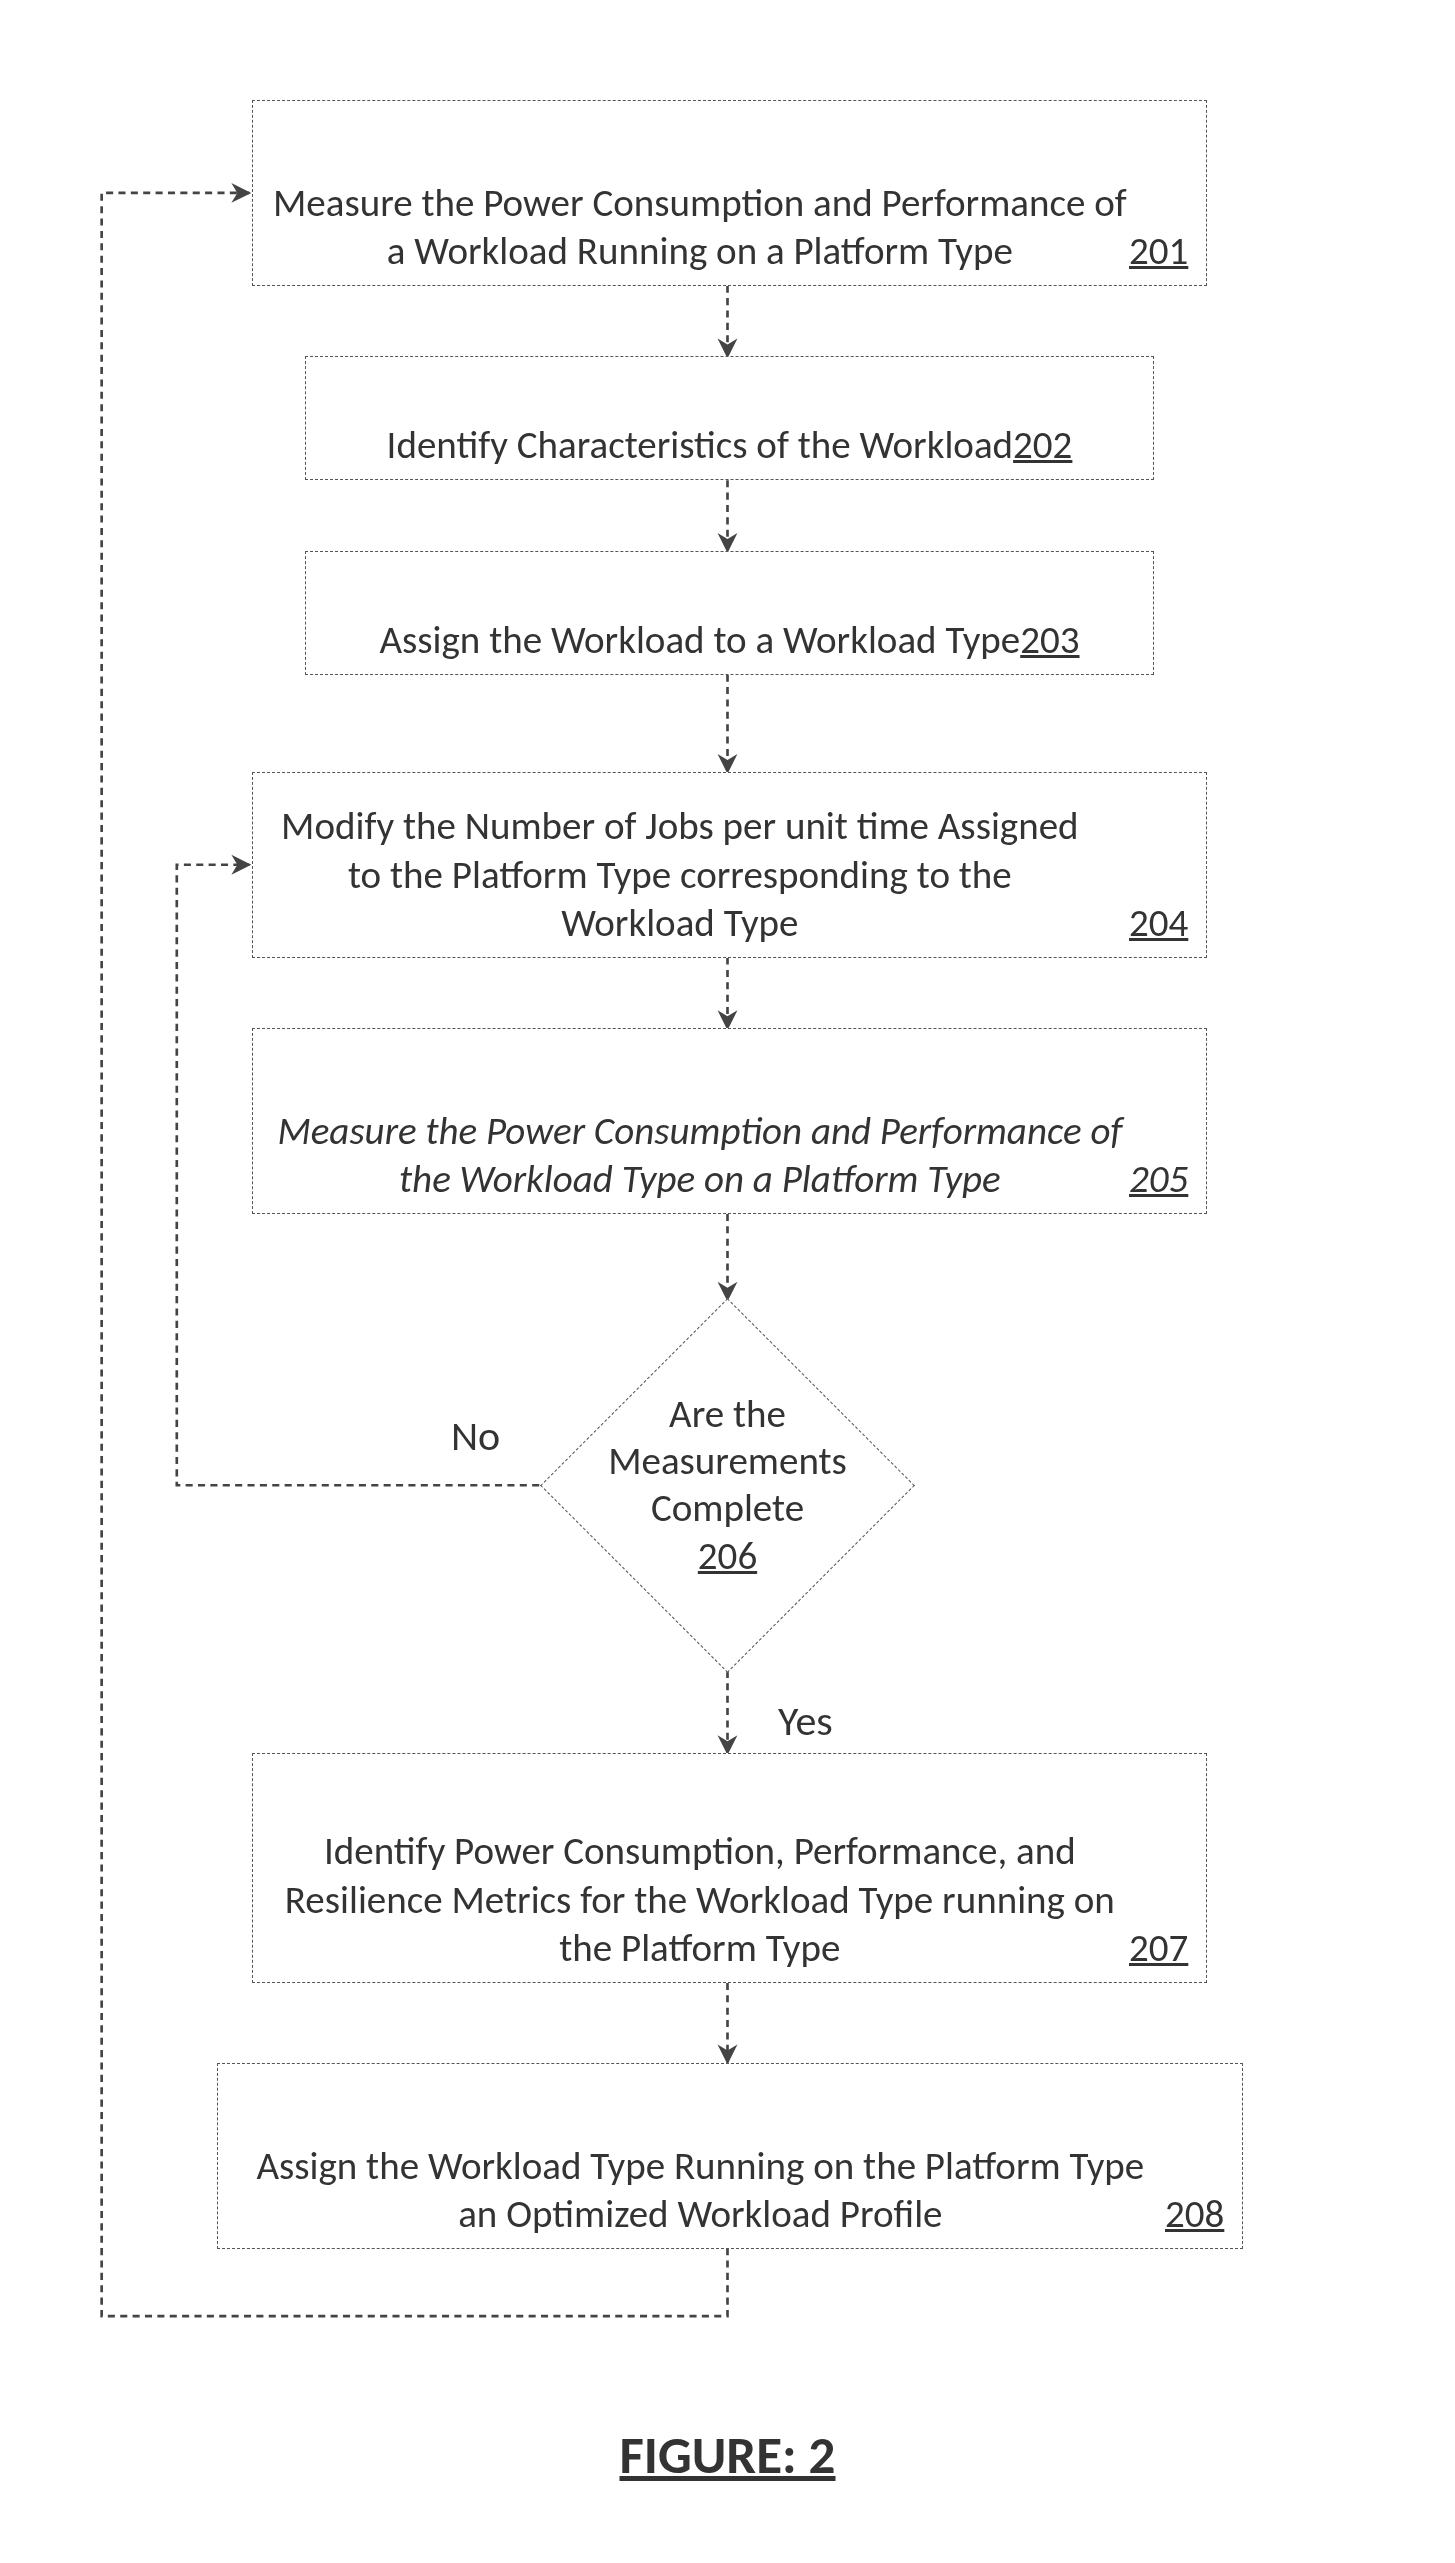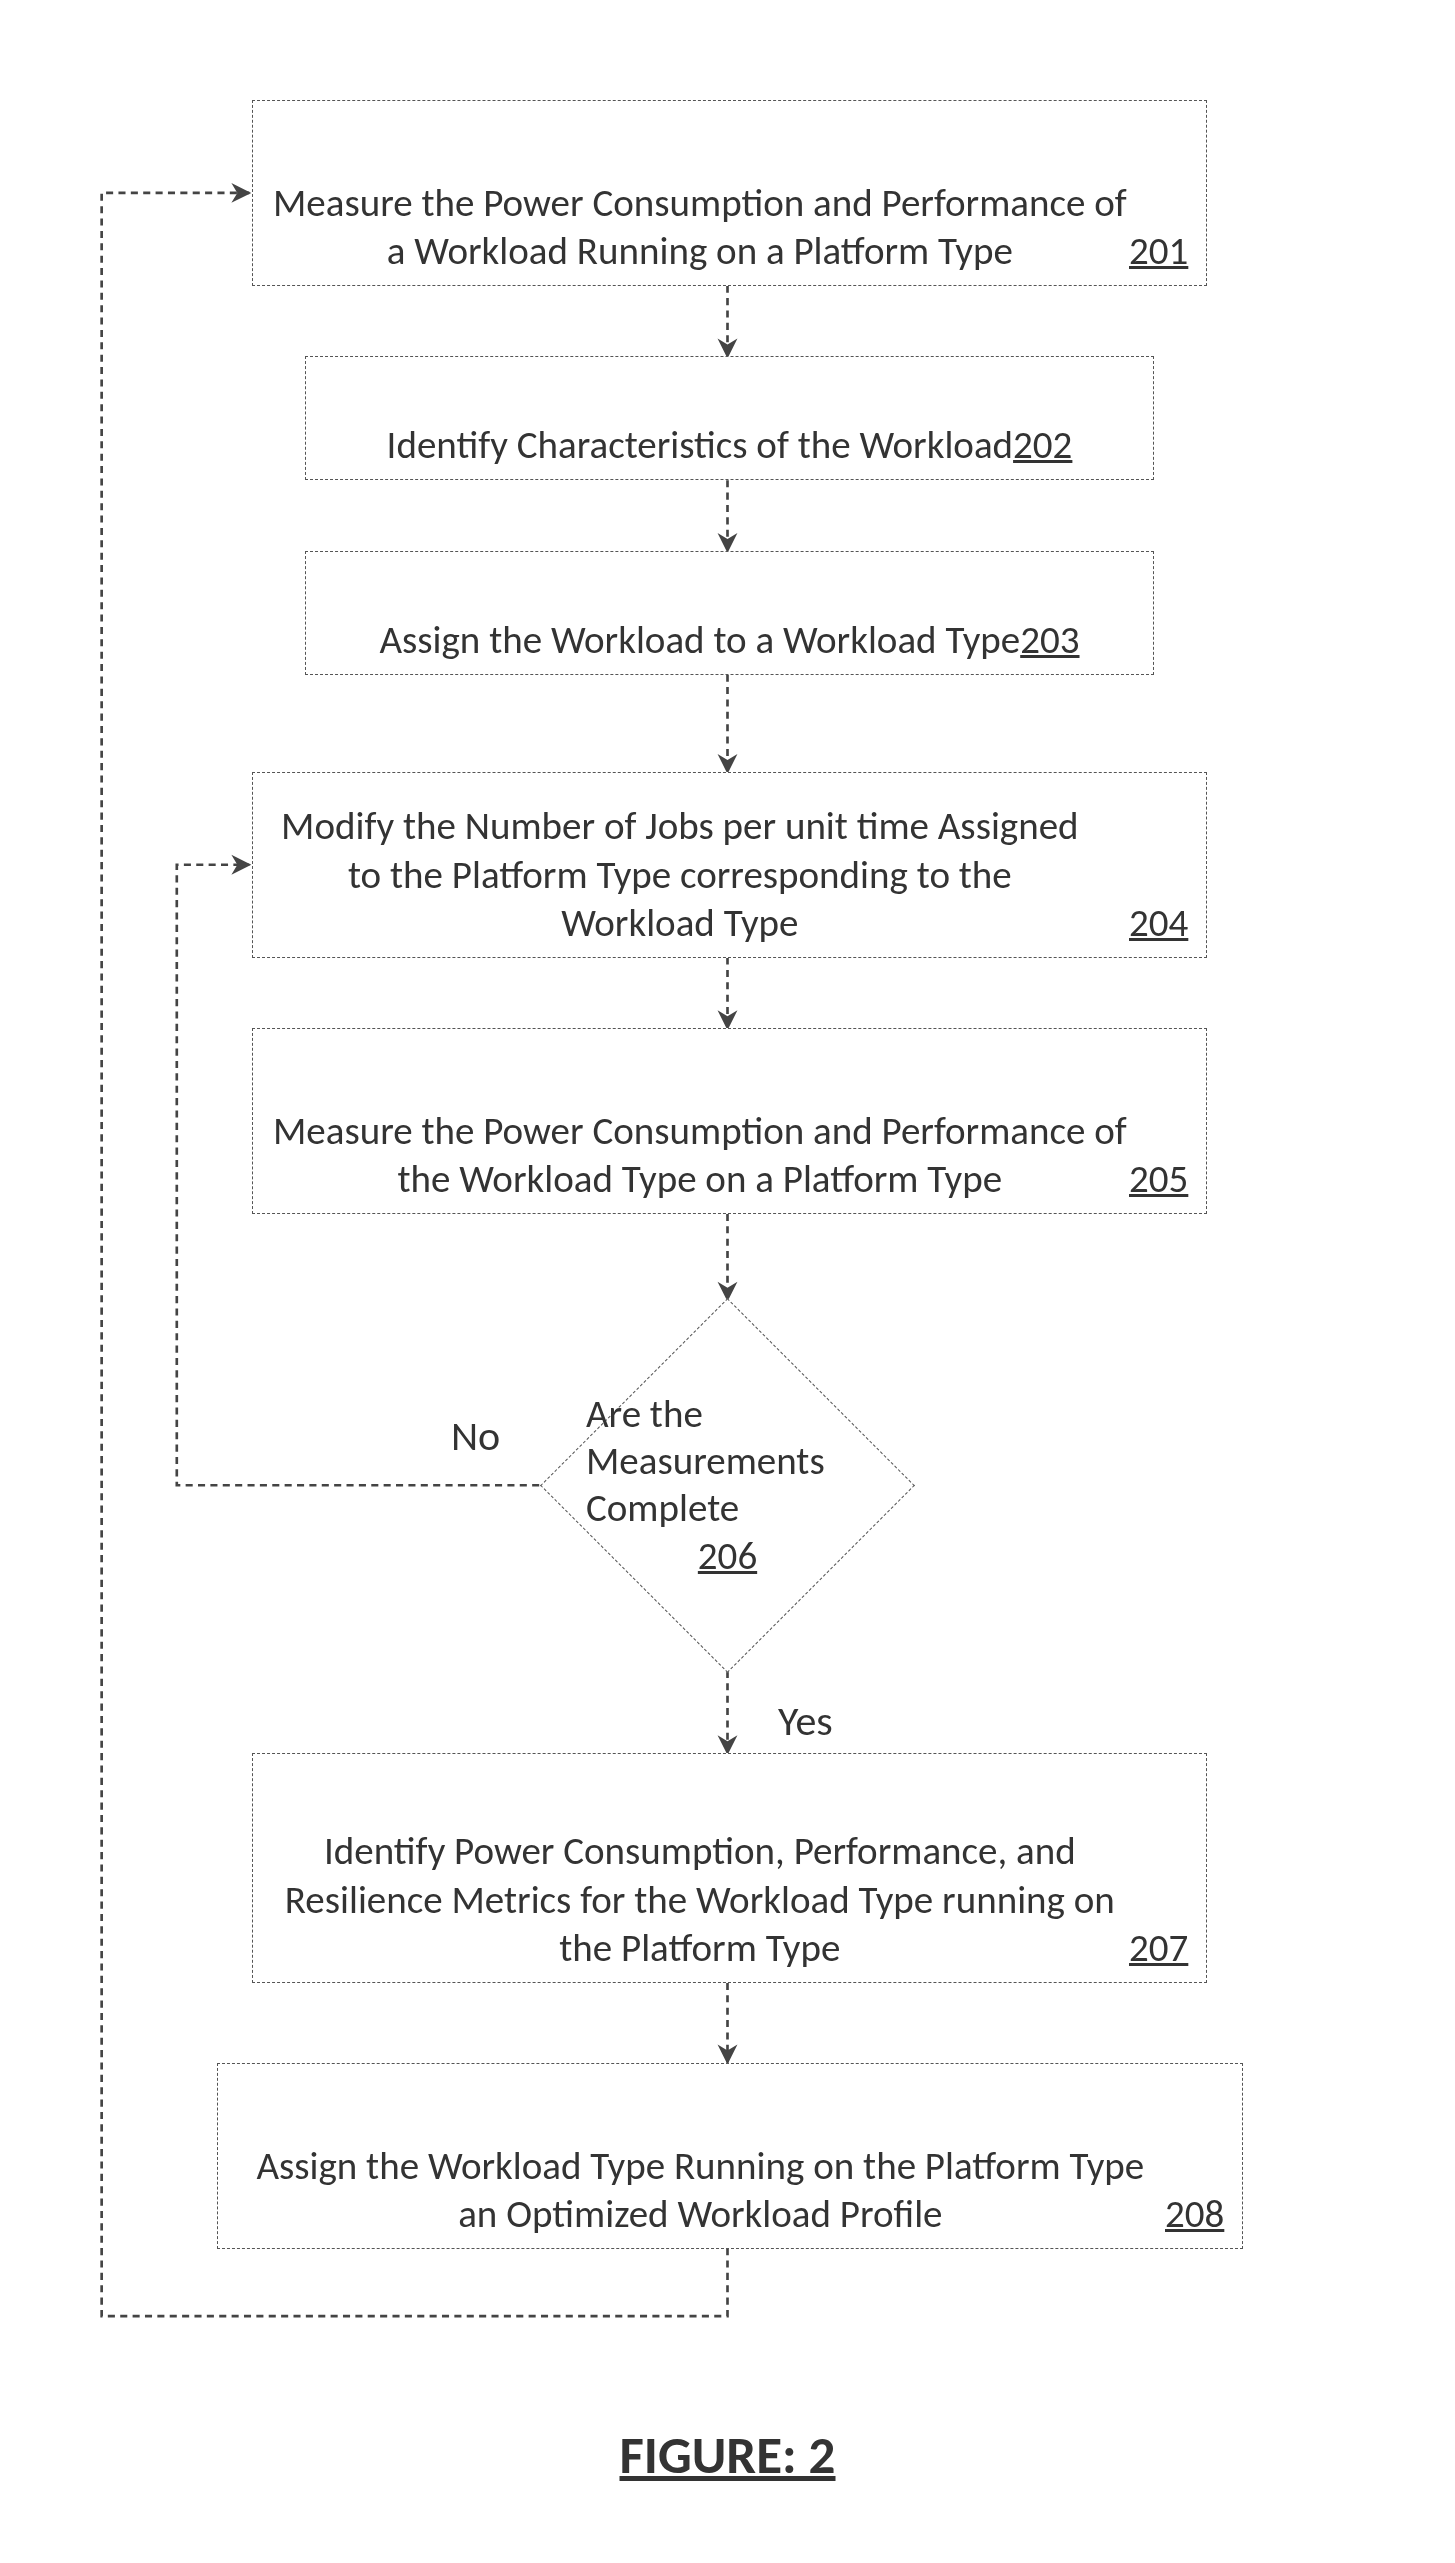--- a/index.html
+++ b/index.html
@@ -43,20 +43,21 @@
     background: #fff;
   }
   .diamond-text {
     position: absolute;
     width: 100%;
     height: 100%;
     display: flex;
     flex-direction: column;
     justify-content: center;
     align-items: center;
+    text-align: center;
     font-size: 39px;
     line-height: 1.2;
   }
   .label {
     position: absolute;
     font-size: 42px;
   }
   .caption {
     position: absolute;
     font-size: 53px;
@@ -111,21 +112,21 @@
   <div class="box" style="left:305px; top:551px; width:849px; height:124px;">
     <div>Assign the Workload to a Workload Type</div>
     <div class="ref">203</div>
   </div>
 
   <div class="box" style="left:252px; top:772px; width:955px; height:186px;gap:40px;">
     <div>Modify the Number of Jobs per unit time Assigned to the Platform Type corresponding to the Workload Type</div>
     <div class="ref">204</div>
   </div>
 
-  <div class="box" style="left:252px; top:1028px; width:955px; height:186px;">
+  <div class="box" style="left:252px; top:1028px; width:955px; height:186px;font-style:italic;">
     <div>Measure the Power Consumption and Performance of the Workload Type on a Platform Type</div>
     <div class="ref">205</div>
   </div>
 
   <div class="diamond-wrap" style="left:539px; top:1300px; width:377px; height:371px;">
     <div class="diamond" style="left:56px; top:53px; width:265px; height:265px;"></div>
     <div class="diamond-text">
       <div style="max-width:283px;">Are the Measurements Complete</div>
       <div class="ref">206</div>
     </div>

